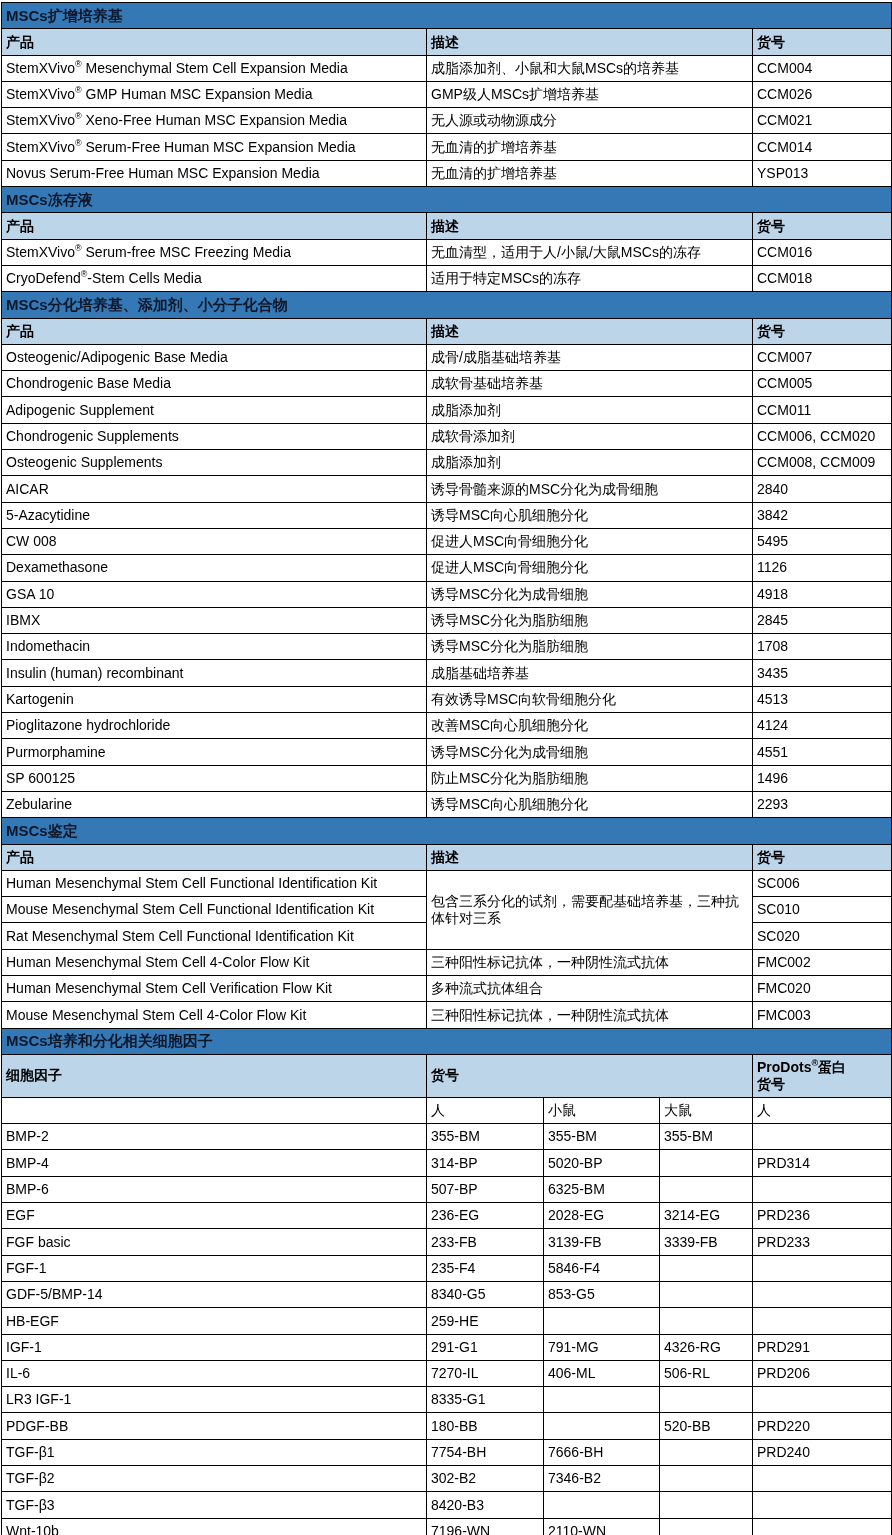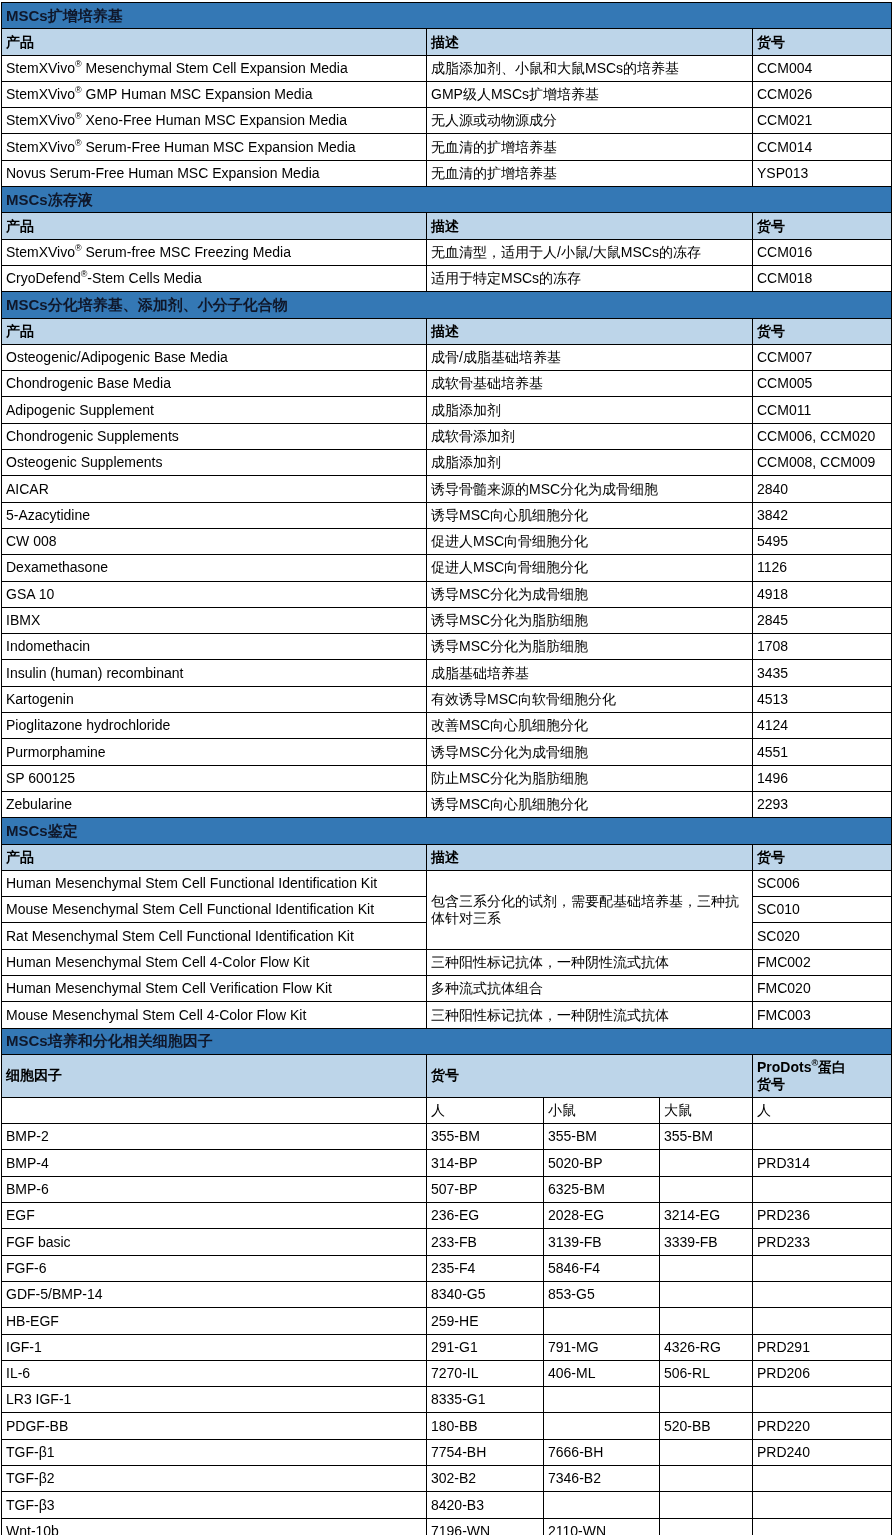--- a/index.html
+++ b/index.html
@@ -299,21 +299,21 @@
           <td>PRD236</td>
         </tr>
         <tr>
           <td>FGF basic</td>
           <td>233-FB</td>
           <td>3139-FB</td>
           <td>3339-FB</td>
           <td>PRD233</td>
         </tr>
         <tr>
-          <td>FGF-6</td>
+          <td>FGF-1</td>
           <td>235-F4</td>
           <td>5846-F4</td>
           <td></td>
           <td></td>
         </tr>
         <tr>
           <td>GDF-5/BMP-14</td>
           <td>8340-G5</td>
           <td>853-G5</td>
           <td></td>

